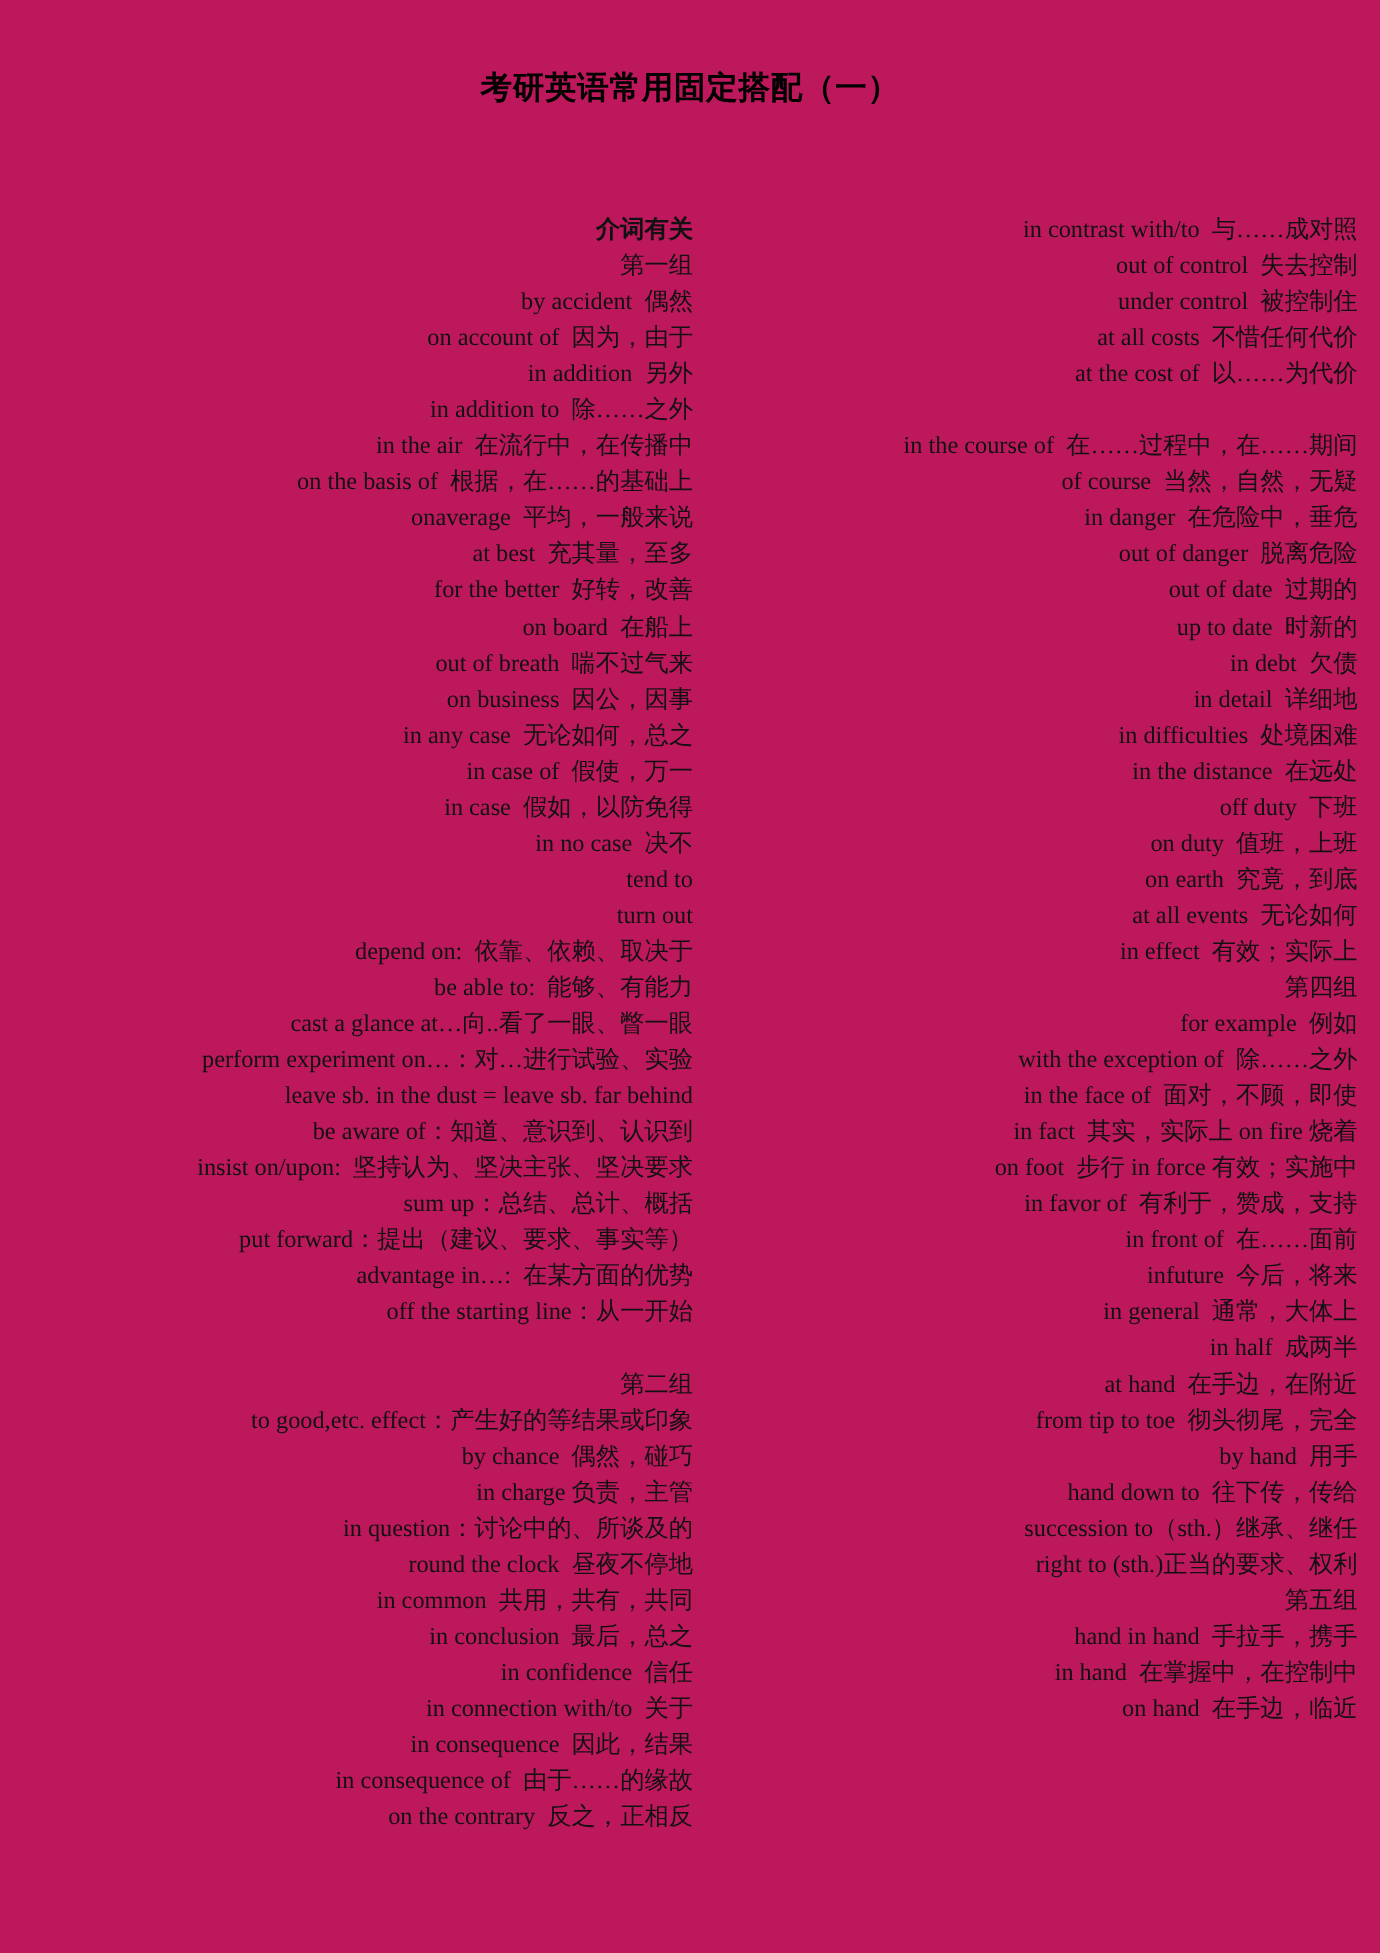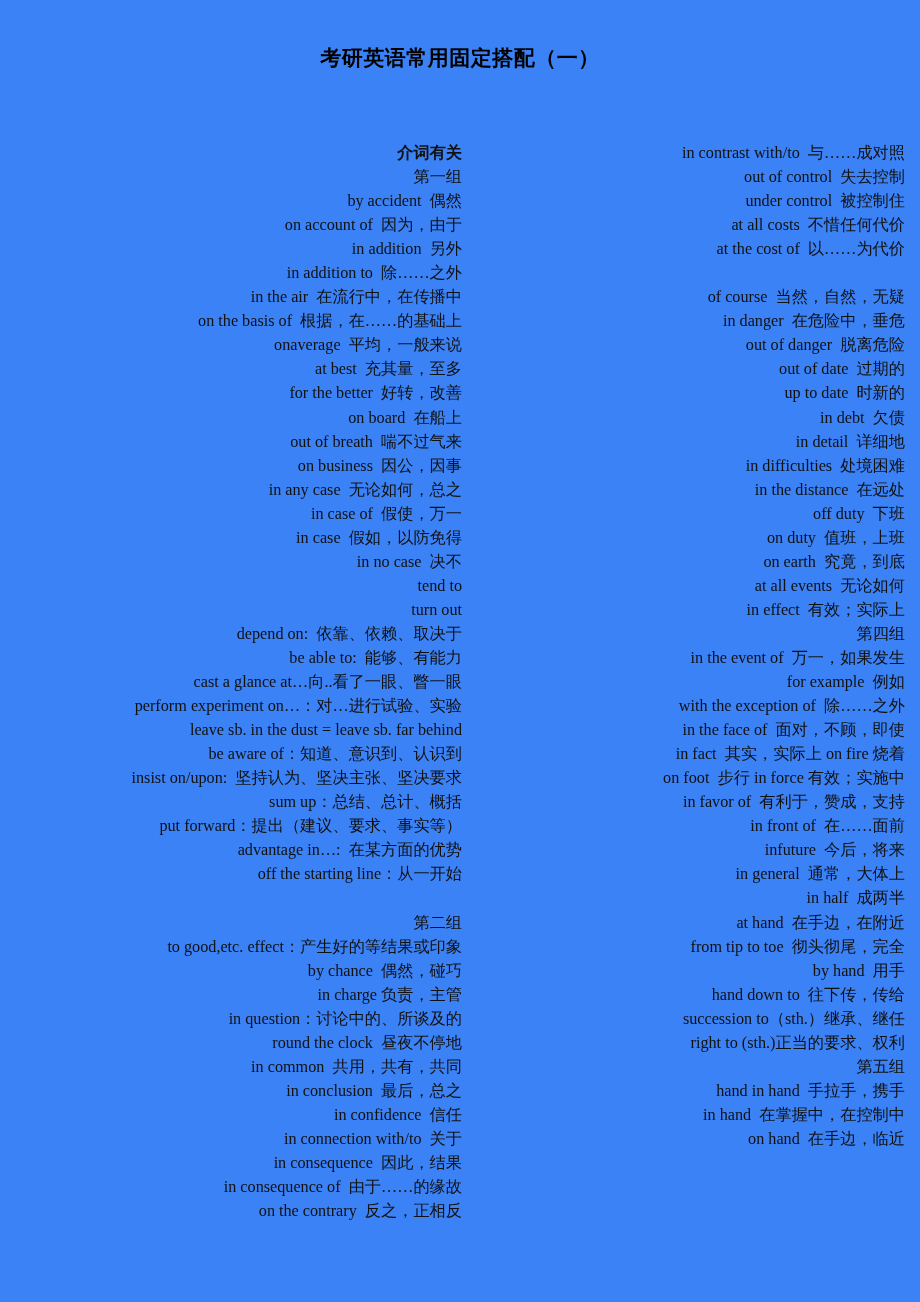--- a/index.html
+++ b/index.html
@@ -12,21 +12,21 @@
     height: 1302px;
     font-family: "Liberation Serif", "DejaVu Serif", serif;
     color: #000000;
     overflow: hidden;
     position: relative;
   }
   .page {
     width: 920px;
     height: 1302px;
     position: relative;
-    background: #3b82f6;
+    background: #be185d;
     box-sizing: border-box;
   }
   .doc-title {
     position: absolute;
     top: 44px;
     left: 0;
     width: 920px;
     text-align: center;
     font-size: 21px;
     font-weight: bold;
@@ -114,36 +114,36 @@
         <div class="line">in consequence of  由于……的缘故</div>
         <div class="line">on the contrary  反之，正相反</div>
       </div>
     <div class="col col-right">
         <div class="line">in contrast with/to  与……成对照</div>
         <div class="line">out of control  失去控制</div>
         <div class="line">under control  被控制住</div>
         <div class="line">at all costs  不惜任何代价</div>
         <div class="line">at the cost of  以……为代价</div>
         <div class="line blank">&nbsp;</div>
+        <div class="line">in the course of  在……过程中，在……期间</div>
         <div class="line">of course  当然，自然，无疑</div>
         <div class="line">in danger  在危险中，垂危</div>
         <div class="line">out of danger  脱离危险</div>
         <div class="line">out of date  过期的</div>
         <div class="line">up to date  时新的</div>
         <div class="line">in debt  欠债</div>
         <div class="line">in detail  详细地</div>
         <div class="line">in difficulties  处境困难</div>
         <div class="line">in the distance  在远处</div>
         <div class="line">off duty  下班</div>
         <div class="line">on duty  值班，上班</div>
         <div class="line">on earth  究竟，到底</div>
         <div class="line">at all events  无论如何</div>
         <div class="line">in effect  有效；实际上</div>
         <div class="line">第四组</div>
-        <div class="line">in the event of  万一，如果发生</div>
         <div class="line">for example  例如</div>
         <div class="line">with the exception of  除……之外</div>
         <div class="line">in the face of  面对，不顾，即使</div>
         <div class="line">in fact  其实，实际上 on fire 烧着</div>
         <div class="line">on foot  步行 in force 有效；实施中</div>
         <div class="line">in favor of  有利于，赞成，支持</div>
         <div class="line">in front of  在……面前</div>
         <div class="line">infuture  今后，将来</div>
         <div class="line">in general  通常，大体上</div>
         <div class="line">in half  成两半</div>

